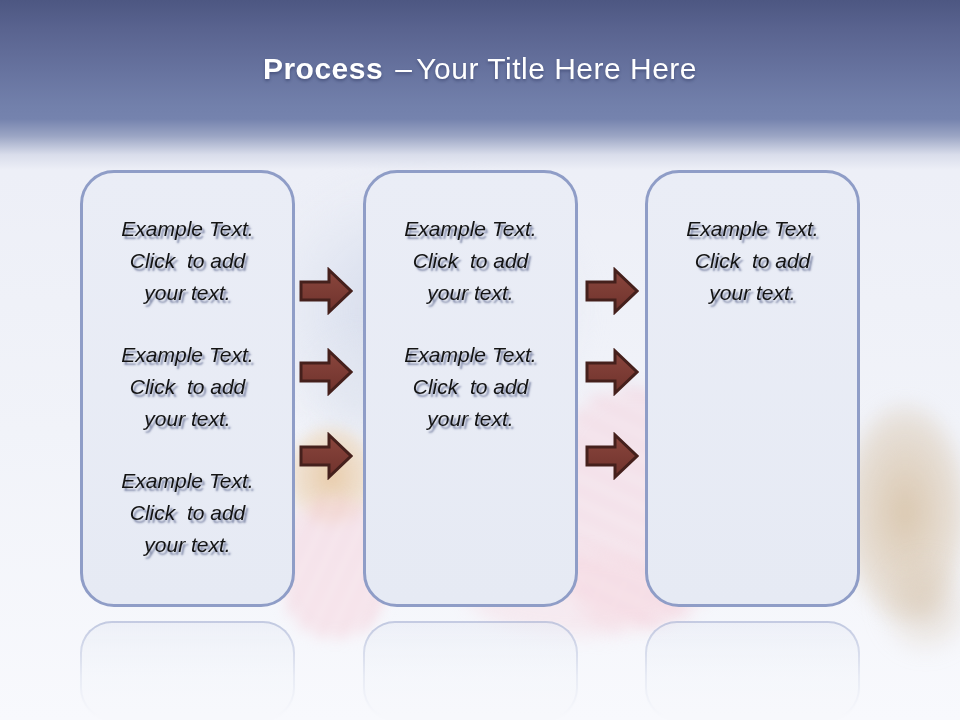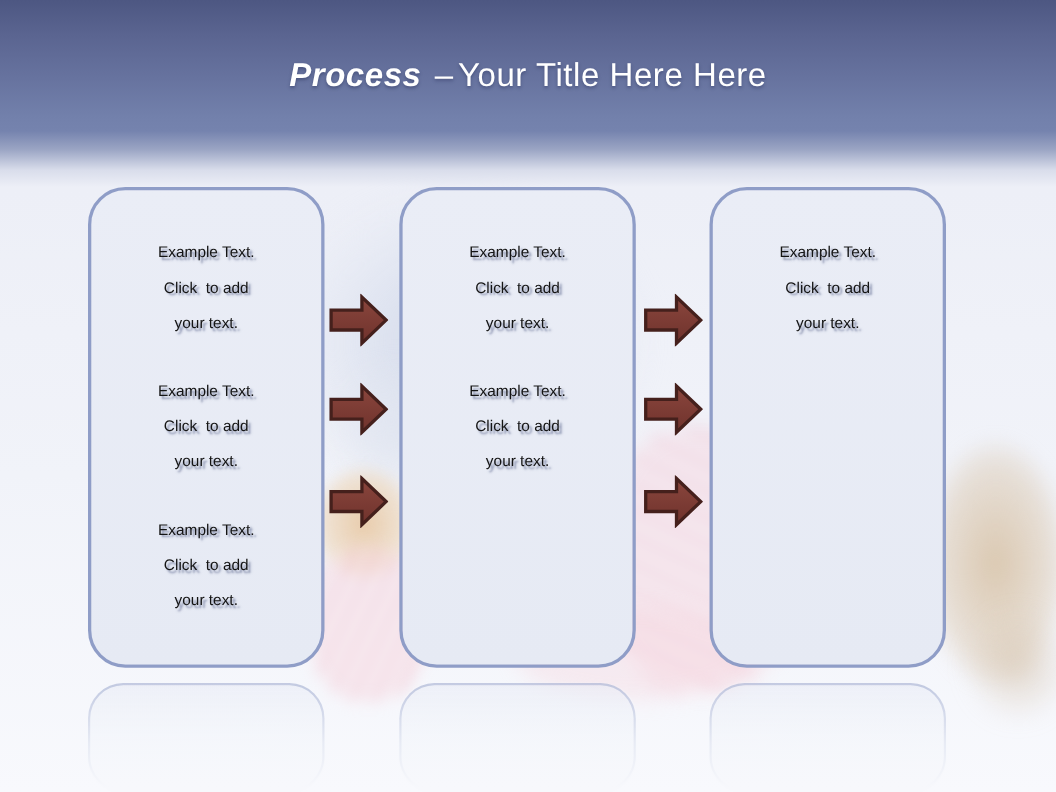--- a/index.html
+++ b/index.html
@@ -49,36 +49,36 @@
   .banner{
     position:absolute;left:0;top:0;width:960px;height:170px;z-index:3;
     background:linear-gradient(180deg,#4d5782 0%,#5a6490 18%,#67739f 42%,#7280ab 62%,#7583ae 70%,#9ba5c4 80%,#d9ddeb 91%,rgba(238,240,248,0) 100%);
   }
   .slide-title{
     position:absolute;top:52px;left:0;width:100%;margin:0;
     text-align:center;color:#fff;font-size:30px;font-weight:400;
     text-shadow:0 2px 3px rgba(35,45,85,.45);
     letter-spacing:.5px;
   }
-  .slide-title .t-bold{font-weight:700;font-style:italic;}
+  .slide-title .t-bold{font-weight:700;}
   .slide-title .t-sep{margin-left:12px;margin-right:4px;}
 
   
   .box{
     position:absolute;top:170px;width:215px;height:437px;z-index:4;
     box-sizing:border-box;border:3px solid #8f9dc7;border-radius:34px;
     background:linear-gradient(180deg,#eaedf6 0%,#e6eaf4 100%);
     padding-top:40px;
   }
   .box-1{left:80px;}
   .box-2{left:363px;}
   .box-3{left:645px;}
   .ph{
     margin:0 6px 30px 6px;white-space:pre-wrap;
-    font-size:14px;line-height:32px;text-align:center;
+    font-style:italic;font-size:21px;line-height:32px;text-align:center;
     color:#141414;cursor:text;
     text-shadow:2.5px 2.5px 2px rgba(104,114,150,.8);
   }
 
   
   .arrow{position:absolute;width:54px;height:48px;z-index:4;}
   .acol1{left:299px;}  .acol2{left:585px;}
   .arow1{top:267px;}   .arow2{top:348px;}   .arow3{top:432px;}
 
   

